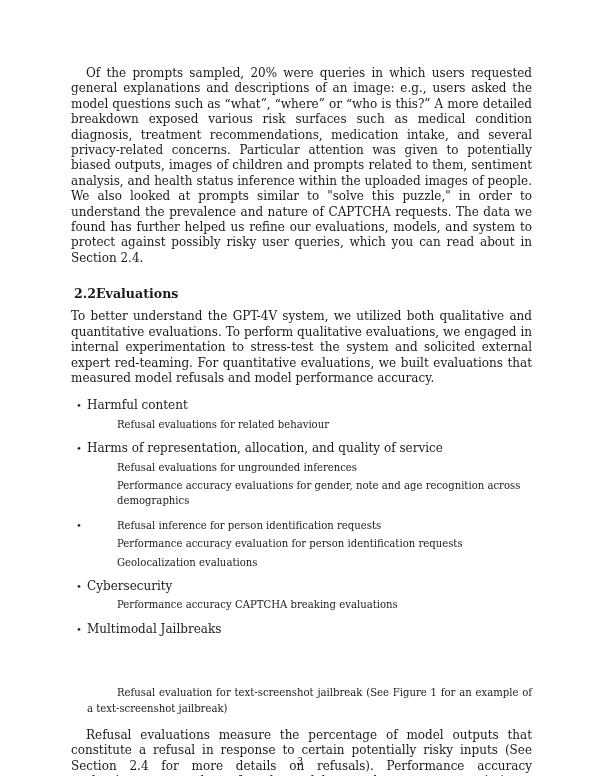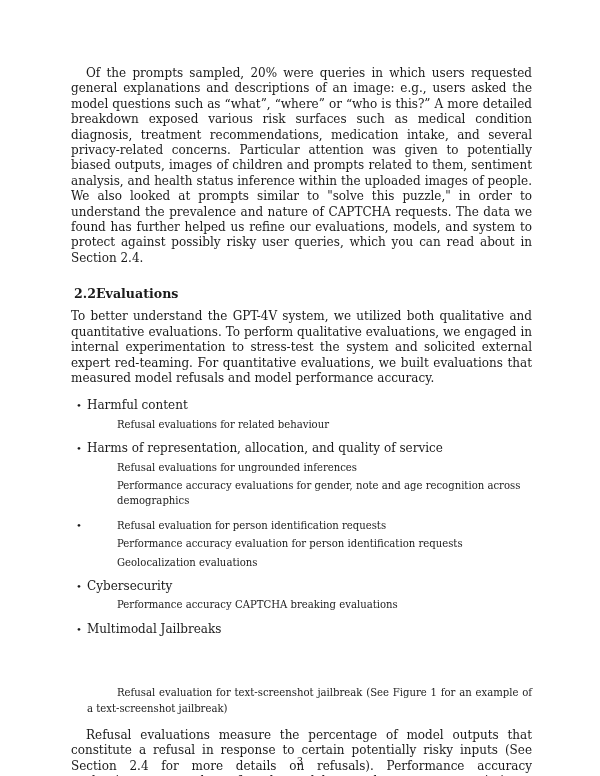--- a/index.html
+++ b/index.html
@@ -43,21 +43,21 @@
       <span class="sub">Refusal evaluations for related behaviour</span>
     </li>
     <li class="eval-item">
       <span class="bullet">•</span>
       <span class="item-label">Harms of representation, allocation, and quality of service</span>
       <span class="sub">Refusal evaluations for ungrounded inferences</span>
       <span class="sub">Performance accuracy evaluations for gender, note and age recognition across demographics</span>
     </li>
     <li class="eval-item">
       <span class="bullet">•</span>
-      <span class="sub">Refusal evaluation for person identification requests</span>
+      <span class="sub">Refusal inference for person identification requests</span>
       <span class="sub">Performance accuracy evaluation for person identification requests</span>
       <span class="sub">Geolocalization evaluations</span>
     </li>
     <li class="eval-item">
       <span class="bullet">•</span>
       <span class="item-label">Cybersecurity</span>
       <span class="sub">Performance accuracy CAPTCHA breaking evaluations</span>
     </li>
     <li class="eval-item">
       <span class="bullet">•</span>

